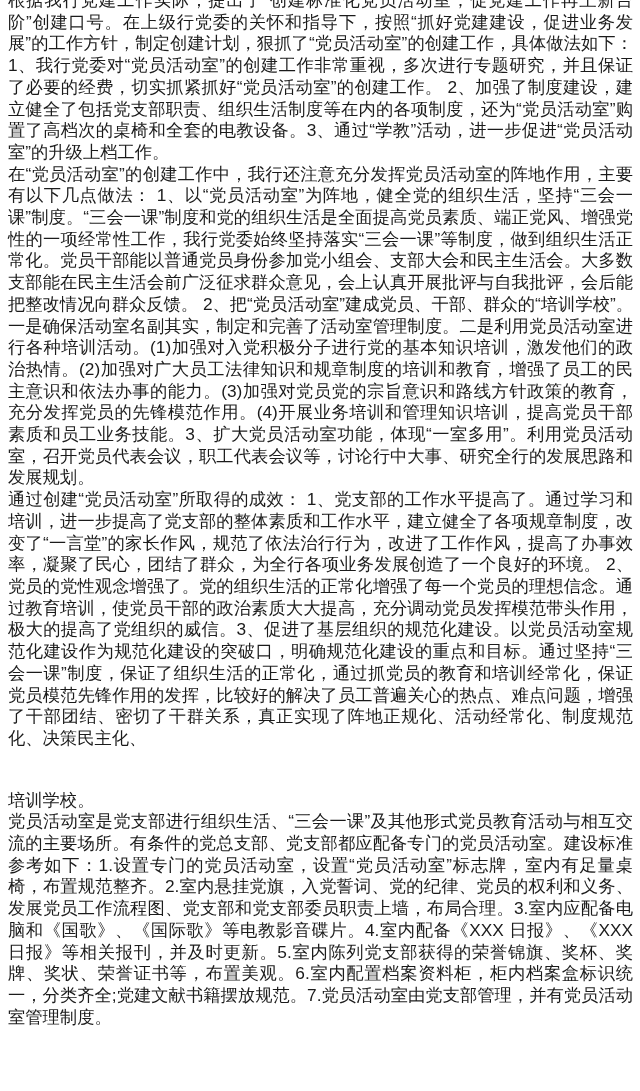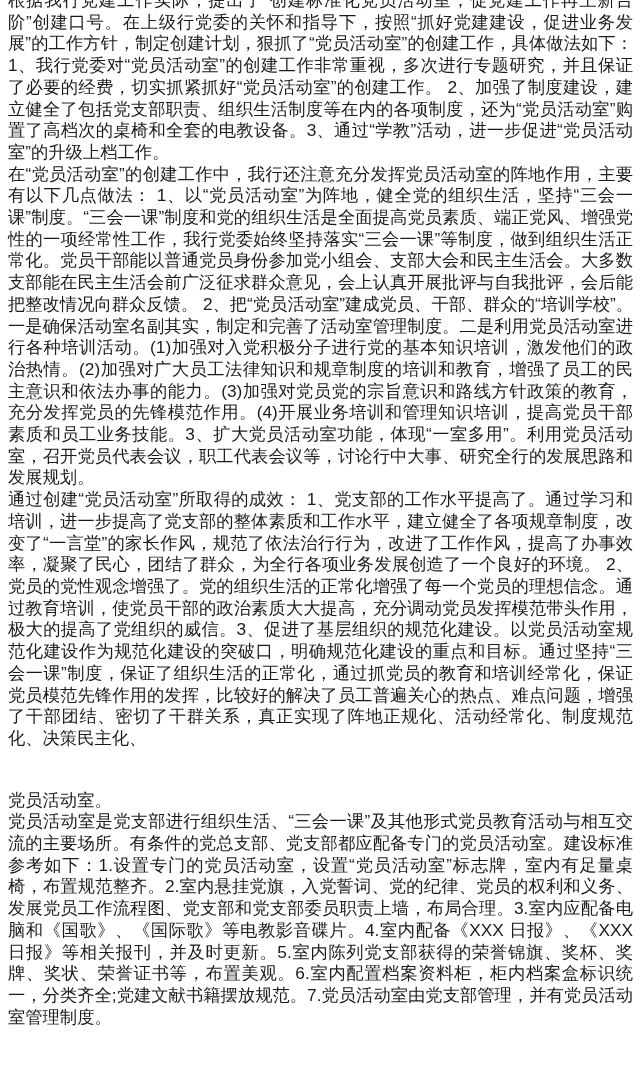--- a/index.html
+++ b/index.html
@@ -33,15 +33,15 @@
     margin-top: 40px;
   }
 </style>
 </head>
 <body>
 
 <div class="doc">
   <p>根据我行党建工作实际，提出了“创建标准化党员活动室，促党建工作再上新台阶”创建口号。在上级行党委的关怀和指导下，按照“抓好党建建设，促进业务发展”的工作方针，制定创建计划，狠抓了“党员活动室”的创建工作，具体做法如下： 1、我行党委对“党员活动室”的创建工作非常重视，多次进行专题研究，并且保证了必要的经费，切实抓紧抓好“党员活动室”的创建工作。 2、加强了制度建设，建立健全了包括党支部职责、组织生活制度等在内的各项制度，还为“党员活动室”购置了高档次的桌椅和全套的电教设备。3、通过“学教”活动，进一步促进“党员活动室”的升级上档工作。</p>
   <p>在“党员活动室”的创建工作中，我行还注意充分发挥党员活动室的阵地作用，主要有以下几点做法： 1、以“党员活动室”为阵地，健全党的组织生活，坚持“三会一课”制度。“三会一课”制度和党的组织生活是全面提高党员素质、端正党风、增强党性的一项经常性工作，我行党委始终坚持落实“三会一课”等制度，做到组织生活正常化。党员干部能以普通党员身份参加党小组会、支部大会和民主生活会。大多数支部能在民主生活会前广泛征求群众意见，会上认真开展批评与自我批评，会后能把整改情况向群众反馈。 2、把“党员活动室”建成党员、干部、群众的“培训学校”。一是确保活动室名副其实，制定和完善了活动室管理制度。二是利用党员活动室进行各种培训活动。(1)加强对入党积极分子进行党的基本知识培训，激发他们的政治热情。(2)加强对广大员工法律知识和规章制度的培训和教育，增强了员工的民主意识和依法办事的能力。(3)加强对党员党的宗旨意识和路线方针政策的教育，充分发挥党员的先锋模范作用。(4)开展业务培训和管理知识培训，提高党员干部素质和员工业务技能。3、扩大党员活动室功能，体现“一室多用”。利用党员活动室，召开党员代表会议，职工代表会议等，讨论行中大事、研究全行的发展思路和发展规划。</p>
   <p>通过创建“党员活动室”所取得的成效： 1、党支部的工作水平提高了。通过学习和培训，进一步提高了党支部的整体素质和工作水平，建立健全了各项规章制度，改变了“一言堂”的家长作风，规范了依法治行行为，改进了工作作风，提高了办事效率，凝聚了民心，团结了群众，为全行各项业务发展创造了一个良好的环境。 2、党员的党性观念增强了。党的组织生活的正常化增强了每一个党员的理想信念。通过教育培训，使党员干部的政治素质大大提高，充分调动党员发挥模范带头作用，极大的提高了党组织的威信。3、促进了基层组织的规范化建设。以党员活动室规范化建设作为规范化建设的突破口，明确规范化建设的重点和目标。通过坚持“三会一课”制度，保证了组织生活的正常化，通过抓党员的教育和培训经常化，保证党员模范先锋作用的发挥，比较好的解决了员工普遍关心的热点、难点问题，增强了干部团结、密切了干群关系，真正实现了阵地正规化、活动经常化、制度规范化、决策民主化、</p>
-  <p class="gap-before">党员活动室。</p>
+  <p class="gap-before">培训学校。</p>
   <p>党员活动室是党支部进行组织生活、“三会一课”及其他形式党员教育活动与相互交流的主要场所。有条件的党总支部、党支部都应配备专门的党员活动室。建设标准参考如下：1.设置专门的党员活动室，设置“党员活动室”标志牌，室内有足量桌椅，布置规范整齐。2.室内悬挂党旗，入党誓词、党的纪律、党员的权利和义务、发展党员工作流程图、党支部和党支部委员职责上墙，布局合理。3.室内应配备电脑和《国歌》、《国际歌》等电教影音碟片。4.室内配备《XXX 日报》、《XXX 日报》等相关报刊，并及时更新。5.室内陈列党支部获得的荣誉锦旗、奖杯、奖牌、奖状、荣誉证书等，布置美观。6.室内配置档案资料柜，柜内档案盒标识统一，分类齐全;党建文献书籍摆放规范。7.党员活动室由党支部管理，并有党员活动室管理制度。</p>
 </div>
 
 </body></html>

